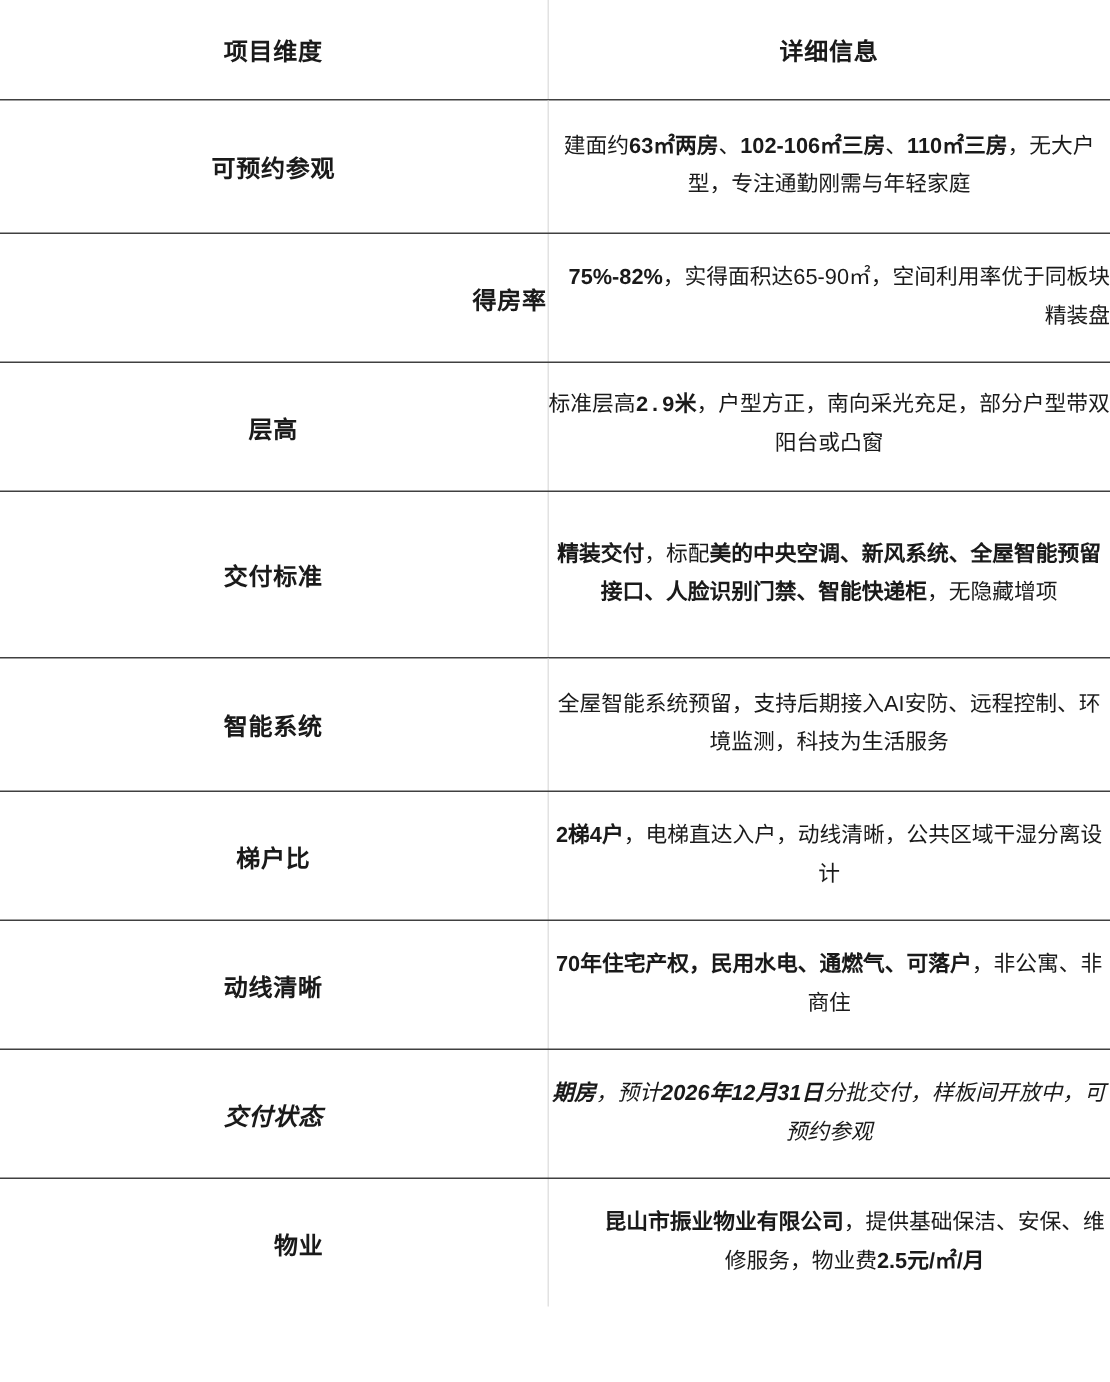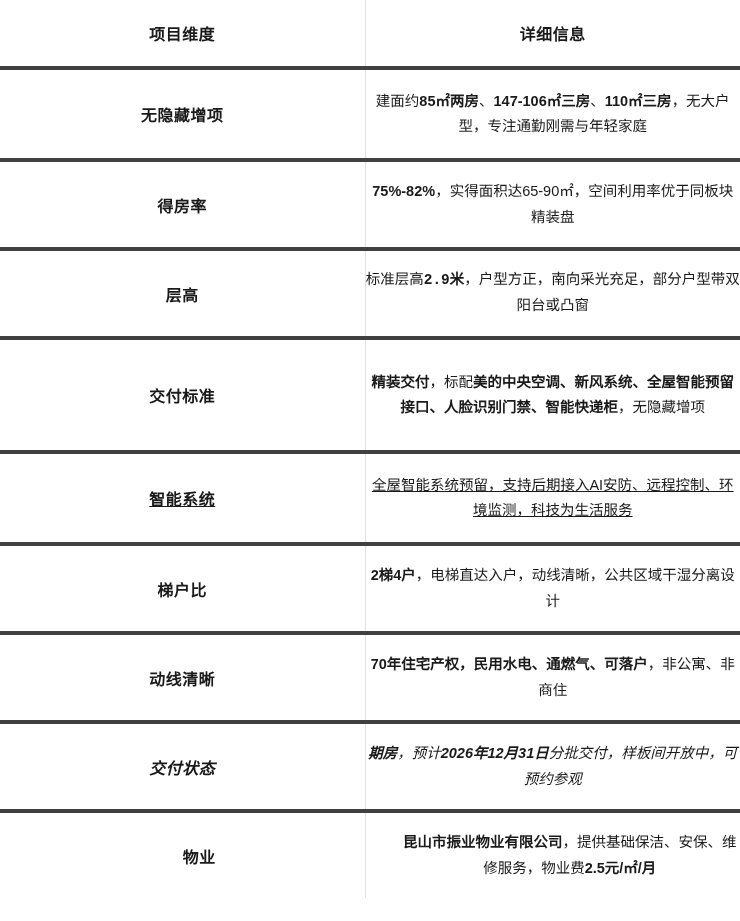--- a/index.html
+++ b/index.html
@@ -16,21 +16,21 @@
   }
   .spec-table {
     width: 740px;
     border-collapse: collapse;
     table-layout: fixed;
   }
   .spec-table col.col-dim { width: 365px; }
   .spec-table col.col-detail { width: 375px; }
 
   .spec-table td, .spec-table th {
-    border-bottom: 4px solid #404040;
+    border-bottom: 1px solid #404040;
     border-right: 1px solid #e2e2e2;
     padding: 0;
     vertical-align: middle;
   }
   .spec-table tr td:last-child,
   .spec-table tr th:last-child {
     border-right: none;
   }
   .spec-table tr:last-child td {
     border-bottom: none;
@@ -63,24 +63,24 @@
   }
   .detail-cell .txt {
     display: block;
   }
   .detail-cell b {
     font-weight: bold;
   }
 
   
   tr.r1 td { height: 88px; }
-  tr.r2 td { height: 85px; }
+  tr.r2 td { height: 85px; text-align: right; }
   tr.r3 td { height: 85px; font-family: Liberation Mono, monospace; }
   tr.r4 td { height: 110px; }
-  tr.r5 td { height: 88px; text-decoration: underline; }
+  tr.r5 td { height: 88px; }
   tr.r6 td { height: 85px; }
   tr.r7 td { height: 85px; }
   tr.r8 td { height: 85px; font-style: italic; }
   tr.r9 td { height: 85px; padding-left: 34px; }
 </style>
 </head>
 <body>
 
 <table class="spec-table">
   <colgroup>
@@ -88,23 +88,23 @@
     <col class="col-detail">
   </colgroup>
   <thead>
     <tr class="header-row">
       <th>项目维度</th>
       <th>详细信息</th>
     </tr>
   </thead>
   <tbody>
     <tr class="r1">
-      <td class="dim-cell">无隐藏增项</td>
+      <td class="dim-cell">可预约参观</td>
       <td class="detail-cell">
-          <span class="txt">建面约<b>85㎡两房</b>、<b>147-106㎡三房</b>、<b>110㎡三房</b>，无大户型，专注通勤刚需与年轻家庭</span>
+          <span class="txt">建面约<b>63㎡两房</b>、<b>102-106㎡三房</b>、<b>110㎡三房</b>，无大户型，专注通勤刚需与年轻家庭</span>
         </td>
     </tr>
     <tr class="r2">
       <td class="dim-cell">得房率</td>
       <td class="detail-cell">
           <span class="txt"><b>75%-82%</b>，实得面积达65-90㎡，空间利用率优于同板块精装盘</span>
         </td>
     </tr>
     <tr class="r3">
       <td class="dim-cell">层高</td>

